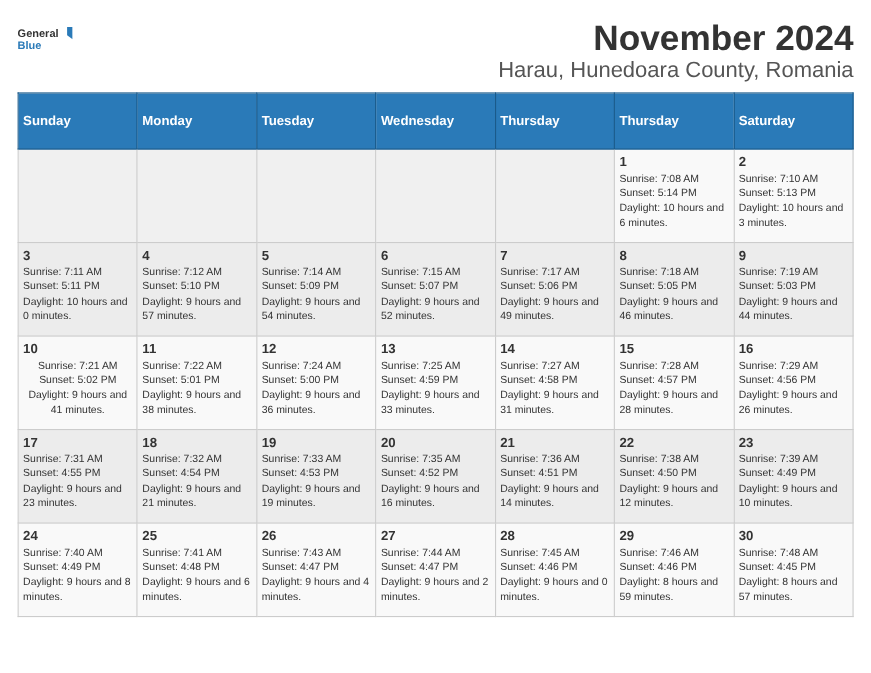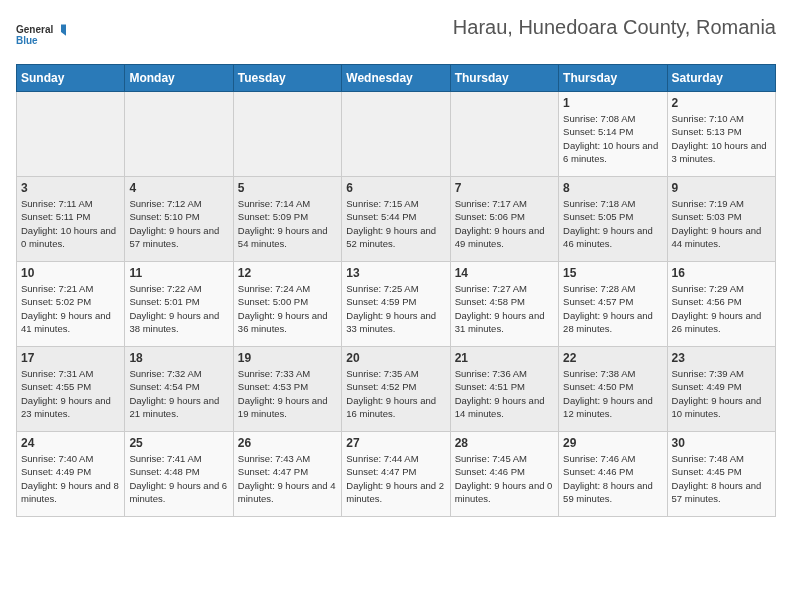--- a/index.html
+++ b/index.html
@@ -36,21 +36,21 @@
     table {
       width: 100%;
       border-collapse: collapse;
       table-layout: fixed;
     }
     thead tr th {
       background-color: #2a7ab8;
       color: #fff;
       font-size: 12px;
       font-weight: bold;
-      padding: 6px 4px;
+      padding: 18px 4px;
       text-align: left;
       border: 1px solid #1a5a8a;
     }
     tbody tr td {
       vertical-align: top;
       padding: 4px;
       border: 1px solid #ccc;
       font-size: 10px;
       color: #333;
       background: #fff;
@@ -82,20 +82,21 @@
 
 <div class="header-section">
   <div class="logo">
     <svg width="50" height="40" viewBox="0 0 80 45">
       <text x="0" y="18" font-size="16" font-weight="bold" font-family="Arial" fill="#333">General</text>
       <text x="0" y="36" font-size="16" font-weight="bold" font-family="Arial" fill="#2a7ab8">Blue</text>
       <polygon points="72,4 80,4 80,22 72,16" fill="#2a7ab8"></polygon>
     </svg>
   </div>
   <div class="title-block">
+    <div class="month-title">November 2024</div>
     <div class="subtitle">Harau, Hunedoara County, Romania</div>
   </div>
 </div>
 
 <table>
   <thead>
     <tr>
     <th>Sunday</th>
         <th>Monday</th>
         <th>Tuesday</th>
@@ -140,21 +141,21 @@
         </td>
         <td>
           <span class="day-number">5</span>
           <div class="day-info" style="white-space: pre-line;">Sunrise: 7:14 AM
 Sunset: 5:09 PM
 Daylight: 9 hours and 54 minutes.</div>
         </td>
         <td>
           <span class="day-number">6</span>
           <div class="day-info" style="white-space: pre-line;">Sunrise: 7:15 AM
-Sunset: 5:44 PM
+Sunset: 5:07 PM
 Daylight: 9 hours and 52 minutes.</div>
         </td>
         <td>
           <span class="day-number">7</span>
           <div class="day-info" style="white-space: pre-line;">Sunrise: 7:17 AM
 Sunset: 5:06 PM
 Daylight: 9 hours and 49 minutes.</div>
         </td>
         <td>
           <span class="day-number">8</span>
@@ -165,21 +166,21 @@
         <td>
           <span class="day-number">9</span>
           <div class="day-info" style="white-space: pre-line;">Sunrise: 7:19 AM
 Sunset: 5:03 PM
 Daylight: 9 hours and 44 minutes.</div>
         </td>
       </tr>
       <tr>
         <td>
           <span class="day-number">10</span>
-          <div class="day-info" style="white-space: pre-line;">Sunrise: 7:21 AM
+          <div class="day-info" style="white-space: pre-line; text-align: center;">Sunrise: 7:21 AM
 Sunset: 5:02 PM
 Daylight: 9 hours and 41 minutes.</div>
         </td>
         <td>
           <span class="day-number">11</span>
           <div class="day-info" style="white-space: pre-line;">Sunrise: 7:22 AM
 Sunset: 5:01 PM
 Daylight: 9 hours and 38 minutes.</div>
         </td>
         <td>

